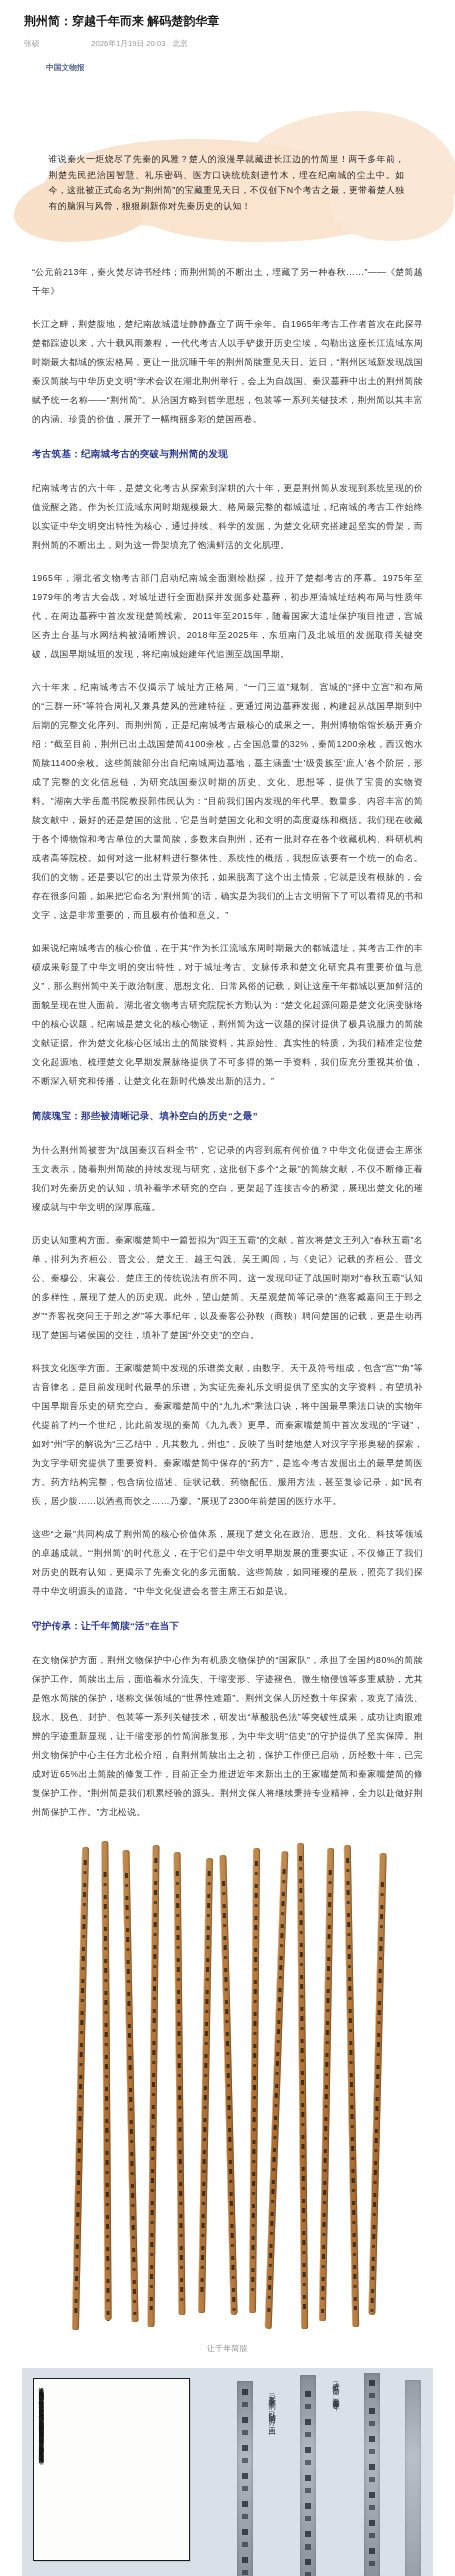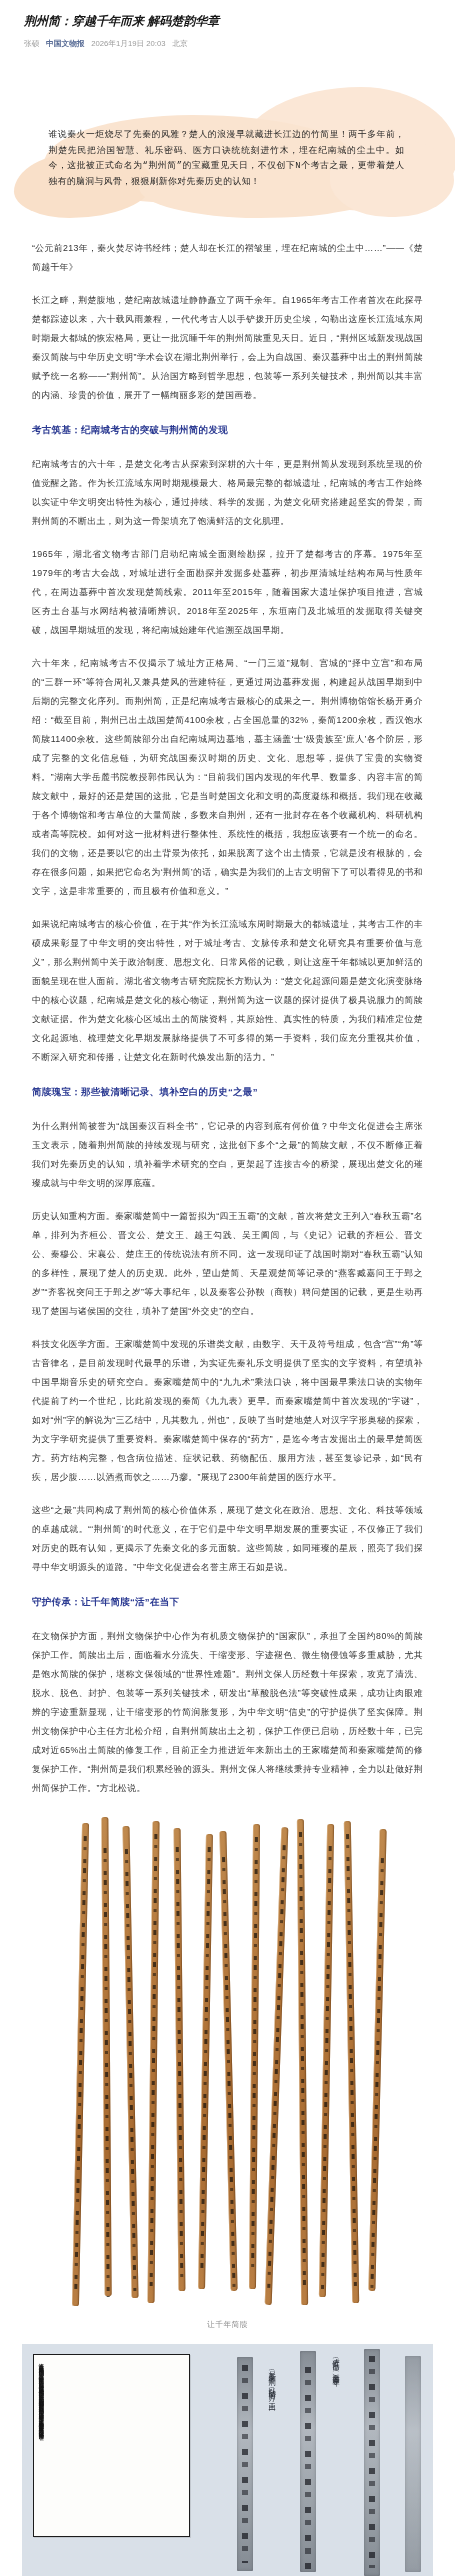--- a/index.html
+++ b/index.html
@@ -1,34 +1,34 @@
 <!DOCTYPE html>
 <html style="font-size:8.2px"><head>
 <meta charset="utf-8">
 <style>
   html,body{margin:0;padding:0;background:#ffffff;}
   body{width:455px;min-height:3298px;overflow-x:hidden;
        font-family:"Liberation Sans","DejaVu Sans",sans-serif;color:#343434;}
   .page{width:455px;position:relative;}
 
   
-  .title{margin:13.4px 24px 0 24px;font-size:12px;line-height:17px;font-weight:700;color:#171717;font-style:italic;}
+  .title{margin:13.4px 24px 0 24px;font-size:12px;line-height:17px;font-weight:700;color:#171717;}
   .byline{margin:8.8px 24px 0 24px;font-size:7.7px;color:#9b9b9b;display:flex;align-items:flex-start;gap:6.7px;}
-  .byline .account{color:#576b95;font-weight:600;cursor:pointer;}
+  .byline .account{color:#576b95;font-weight:600;cursor:pointer;margin-top:24px;}
 
   
   .intro-wrap{position:relative;margin-top:42px;height:133px;}
   .blob{position:absolute;background:#fae4d0;}
   .b1{left:44px;top:24px;width:309px;height:88px;border-radius:48% 52% 55% 45%/55% 48% 52% 45%;}
   .b2{left:242px;top:-4.1px;width:216px;height:124px;border-radius:55% 45% 40% 60%/50% 55% 45% 50%;background:#fbe7d6;}
   .b3{left:14.4px;top:61px;width:139px;height:66px;border-radius:50% 50% 60% 40%/60% 45% 55% 40%;background:#f9e0c9;}
   .b4{left:139px;top:66px;width:242px;height:61px;border-radius:45% 55% 50% 50%/50% 60% 40% 50%;}
   .b5{left:330px;top:49px;width:124px;height:77px;border-radius:55% 45% 50% 50%/45% 55% 50% 50%;background:#fbe7d6;}
   .intro-text{position:relative;z-index:1;padding:37px 18.5px 0 16.5px;margin:0 32px;
-              font-size:8.8px;line-height:15.5px;letter-spacing:0.4px;text-align:justify;color:#1f1f1f;font-family:Liberation Mono, monospace;}
+              font-size:8.8px;line-height:15.5px;letter-spacing:0.4px;text-align:justify;color:#1f1f1f;}
 
   
   .content{padding:0 32px;}
   .para{margin:0 0 14px 0;font-size:8.8px;line-height:19px;letter-spacing:0.4px;text-align:justify;color:#343434;}
   .para.quote{margin-top:14.4px;}
   .sec-h{margin:19.6px 0 17.5px 0;font-size:9.5px;font-weight:700;color:#2b3a92;letter-spacing:0.3px;}
 
   
   .fig1{position:relative;height:495px;margin:15.5px 0 0 0;cursor:pointer;}
   .slip{position:absolute;width:6.7px;border-radius:2.6px;
@@ -76,21 +76,21 @@
   <div class="intro-wrap">
     <div class="blob b2"></div>
     <div class="blob b1"></div>
     <div class="blob b3"></div>
     <div class="blob b4"></div>
     <div class="blob b5"></div>
     <p class="intro-text">谁说秦火一炬烧尽了先秦的风雅？楚人的浪漫早就藏进长江边的竹简里！两千多年前，荆楚先民把治国智慧、礼乐密码、医方口诀统统刻进竹木，埋在纪南城的尘土中。如今，这批被正式命名为“荆州简”的宝藏重见天日，不仅创下N个考古之最，更带着楚人独有的脑洞与风骨，狠狠刷新你对先秦历史的认知！</p>
   </div>
 
   <div class="content">
-    <p class="para quote">“公元前213年，秦火焚尽诗书经纬；楚人却在长江的褶皱里，埋在纪南城的尘土中……”——《楚简越千年》</p>
+    <p class="para quote">“公元前213年，秦火焚尽诗书经纬；而荆州简的不断出土，埋藏了另一种春秋……”——《楚简越千年》</p>
     <p class="para">长江之畔，荆楚腹地，楚纪南故城遗址静静矗立了两千余年。自1965年考古工作者首次在此探寻楚都踪迹以来，六十载风雨兼程，一代代考古人以手铲拨开历史尘埃，勾勒出这座长江流域东周时期最大都城的恢宏格局，更让一批沉睡千年的荆州简牍重见天日。近日，“荆州区域新发现战国秦汉简牍与中华历史文明”学术会议在湖北荆州举行，会上为自战国、秦汉墓葬中出土的荆州简牍赋予统一名称——“荆州简”。从治国方略到哲学思想，包装等一系列关键技术，荆州简以其丰富的内涵、珍贵的价值，展开了一幅绚丽多彩的楚国画卷。</p>
 
     <h2 class="sec-h">考古筑基：纪南城考古的突破与荆州简的发现</h2>
     <p class="para">纪南城考古的六十年，是楚文化考古从探索到深耕的六十年，更是荆州简从发现到系统呈现的价值觉醒之路。作为长江流域东周时期规模最大、格局最完整的都城遗址，纪南城的考古工作始终以实证中华文明突出特性为核心，通过持续、科学的发掘，为楚文化研究搭建起坚实的骨架，而荆州简的不断出土，则为这一骨架填充了饱满鲜活的文化肌理。</p>
     <p class="para">1965年，湖北省文物考古部门启动纪南城全面测绘勘探，拉开了楚都考古的序幕。1975年至1979年的考古大会战，对城址进行全面勘探并发掘多处墓葬，初步厘清城址结构布局与性质年代，在周边墓葬中首次发现楚简线索。2011年至2015年，随着国家大遗址保护项目推进，宫城区夯土台基与水网结构被清晰辨识。2018年至2025年，东垣南门及北城垣的发掘取得关键突破，战国早期城垣的发现，将纪南城始建年代追溯至战国早期。</p>
     <p class="para">六十年来，纪南城考古不仅揭示了城址方正格局、“一门三道”规制、宫城的“择中立宫”和布局的“三群一环”等符合周礼又兼具楚风的营建特征，更通过周边墓葬发掘，构建起从战国早期到中后期的完整文化序列。而荆州简，正是纪南城考古最核心的成果之一。荆州博物馆馆长杨开勇介绍：“截至目前，荆州已出土战国楚简4100余枚，占全国总量的32%，秦简1200余枚，西汉饱水简牍11400余枚。这些简牍部分出自纪南城周边墓地，墓主涵盖‘士’级贵族至‘庶人’各个阶层，形成了完整的文化信息链，为研究战国秦汉时期的历史、文化、思想等，提供了宝贵的实物资料。”湖南大学岳麓书院教授郭伟民认为：“目前我们国内发现的年代早、数量多、内容丰富的简牍文献中，最好的还是楚国的这批，它是当时楚国文化和文明的高度凝练和概括。我们现在收藏于各个博物馆和考古单位的大量简牍，多数来自荆州，还有一批封存在各个收藏机构、科研机构或者高等院校。如何对这一批材料进行整体性、系统性的概括，我想应该要有一个统一的命名。我们的文物，还是要以它的出土背景为依托，如果脱离了这个出土情景，它就是没有根脉的，会存在很多问题，如果把它命名为‘荆州简’的话，确实是为我们的上古文明留下了可以看得见的书和文字，这是非常重要的，而且极有价值和意义。”</p>
     <p class="para">如果说纪南城考古的核心价值，在于其“作为长江流域东周时期最大的都城遗址，其考古工作的丰硕成果彰显了中华文明的突出特性，对于城址考古、文脉传承和楚文化研究具有重要价值与意义”，那么荆州简中关于政治制度、思想文化、日常风俗的记载，则让这座千年都城以更加鲜活的面貌呈现在世人面前。湖北省文物考古研究院院长方勤认为：“楚文化起源问题是楚文化演变脉络中的核心议题，纪南城是楚文化的核心物证，荆州简为这一议题的探讨提供了极具说服力的简牍文献证据。作为楚文化核心区域出土的简牍资料，其原始性、真实性的特质，为我们精准定位楚文化起源地、梳理楚文化早期发展脉络提供了不可多得的第一手资料，我们应充分重视其价值，不断深入研究和传播，让楚文化在新时代焕发出新的活力。”</p>
 
     <h2 class="sec-h">简牍瑰宝：那些被清晰记录、填补空白的历史“之最”</h2>
     <p class="para">为什么荆州简被誉为“战国秦汉百科全书”，它记录的内容到底有何价值？中华文化促进会主席张玉文表示，随着荆州简牍的持续发现与研究，这批创下多个“之最”的简牍文献，不仅不断修正着我们对先秦历史的认知，填补着学术研究的空白，更架起了连接古今的桥梁，展现出楚文化的璀璨成就与中华文明的深厚底蕴。</p>

